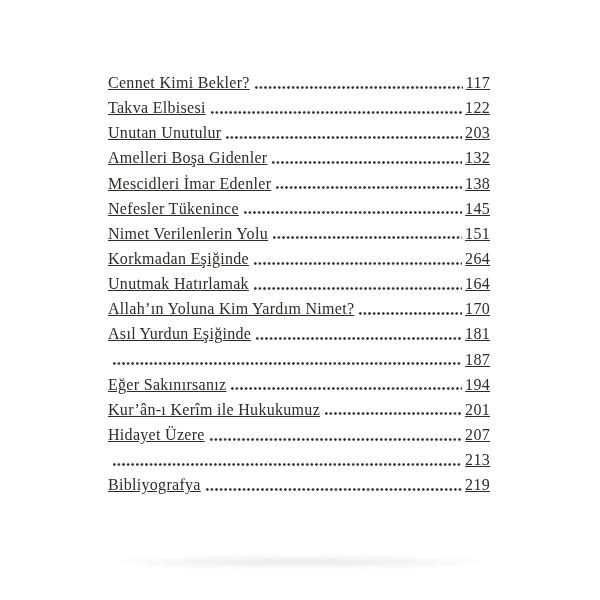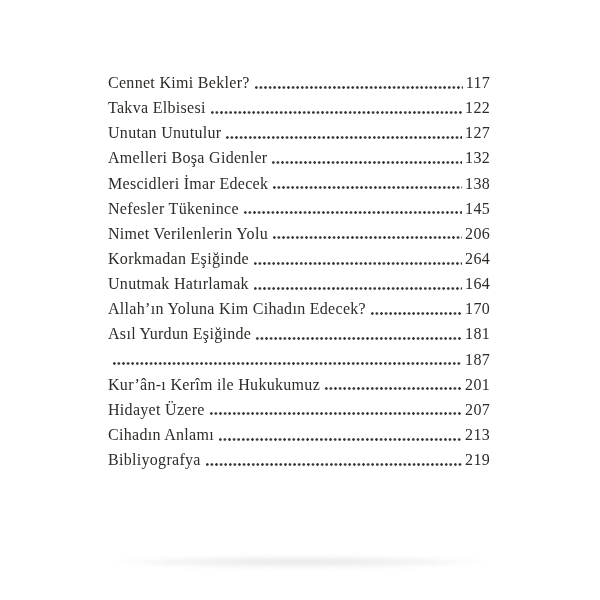--- a/index.html
+++ b/index.html
@@ -24,20 +24,21 @@
   }
   .row {
     display: flex;
     align-items: baseline;
     height: 25.15px;
     font-size: 16px;
     line-height: 25.15px;
     letter-spacing: 0.3px;
     color: var(--text, #2e2b28);
     white-space: nowrap;
+    text-decoration: underline;
   }
   .t { flex: 0 0 auto; }
   .dots {
     flex: 1 1 auto;
     align-self: stretch;
     margin: 0 3px 0 4px;
     background-image: radial-gradient(circle, var(--dots, #38342f) 1px, rgba(0,0,0,0) 1.4px);
     background-size: 4.6px 2.6px;
     background-repeat: repeat-x;
     background-position: left bottom 7px;
@@ -65,78 +66,82 @@
       <span class="p">117</span>
     </div>
     <div class="row">
       <span class="t">Takva Elbisesi</span>
       <span class="dots"></span>
       <span class="p">122</span>
     </div>
     <div class="row">
       <span class="t">Unutan Unutulur</span>
       <span class="dots"></span>
-      <span class="p">127</span>
+      <span class="p">203</span>
     </div>
     <div class="row">
       <span class="t">Amelleri Boşa Gidenler</span>
       <span class="dots"></span>
       <span class="p">132</span>
     </div>
     <div class="row">
-      <span class="t">Mescidleri İmar Edecek</span>
+      <span class="t">Mescidleri İmar Edenler</span>
       <span class="dots"></span>
       <span class="p">138</span>
     </div>
     <div class="row">
       <span class="t">Nefesler Tükenince</span>
       <span class="dots"></span>
       <span class="p">145</span>
     </div>
     <div class="row">
       <span class="t">Nimet Verilenlerin Yolu</span>
       <span class="dots"></span>
-      <span class="p">206</span>
+      <span class="p">151</span>
     </div>
     <div class="row">
       <span class="t">Korkmadan Eşiğinde</span>
       <span class="dots"></span>
       <span class="p">264</span>
     </div>
     <div class="row">
       <span class="t">Unutmak Hatırlamak</span>
       <span class="dots"></span>
       <span class="p">164</span>
     </div>
     <div class="row">
-      <span class="t">Allah’ın Yoluna Kim Cihadın Edecek?</span>
+      <span class="t">Allah’ın Yoluna Kim Yardım Nimet?</span>
       <span class="dots"></span>
       <span class="p">170</span>
     </div>
     <div class="row">
       <span class="t">Asıl Yurdun Eşiğinde</span>
       <span class="dots"></span>
       <span class="p">181</span>
     </div>
     <div class="row">
       <span class="dots"></span>
       <span class="p">187</span>
     </div>
     <div class="row">
+      <span class="t">Eğer Sakınırsanız</span>
+      <span class="dots"></span>
+      <span class="p">194</span>
+    </div>
+    <div class="row">
       <span class="t">Kur’ân-ı Kerîm ile Hukukumuz</span>
       <span class="dots"></span>
       <span class="p">201</span>
     </div>
     <div class="row">
       <span class="t">Hidayet Üzere</span>
       <span class="dots"></span>
       <span class="p">207</span>
     </div>
     <div class="row">
-      <span class="t">Cihadın Anlamı</span>
       <span class="dots"></span>
       <span class="p">213</span>
     </div>
     <div class="row">
       <span class="t">Bibliyografya</span>
       <span class="dots"></span>
       <span class="p">219</span>
     </div>
 
   </div>

